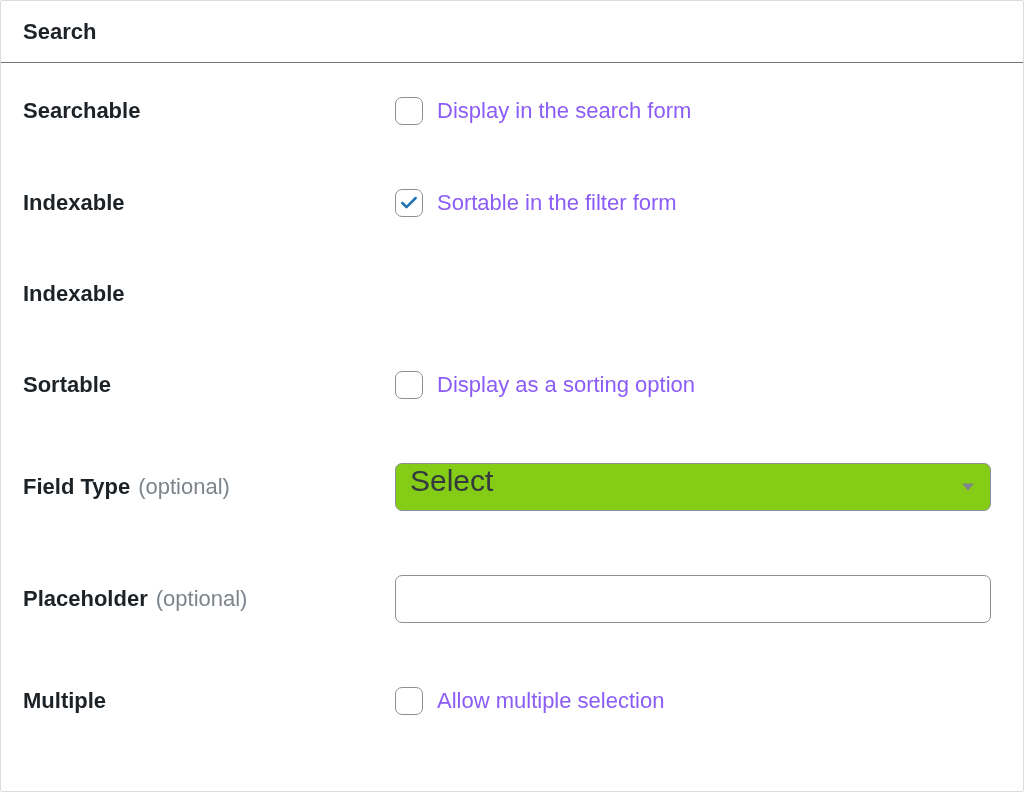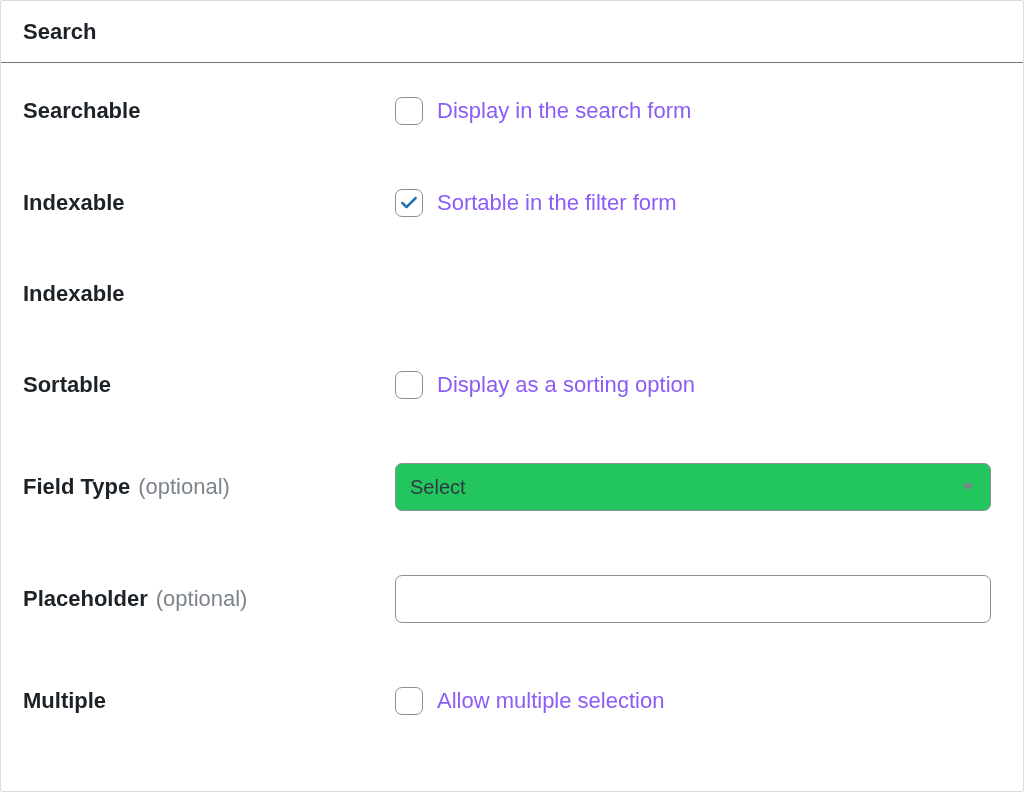--- a/index.html
+++ b/index.html
@@ -75,25 +75,24 @@
   .chk-label {
     font-size: 22px;
     color: #8b5cf6;
   }
   .select {
     position: relative;
     width: 596px;
     height: 48px;
     border: 1.5px solid #8a9096;
     border-radius: 7px;
-    background: #22c55e;
+    background: #84cc16;
     display: flex;
-    align-items: center;
     padding: 0 14px;
-    font-size: 20px;
+    font-size: 30px;
     color: #33393f;
     cursor: pointer;
   }
   .select .caret {
     position: absolute;
     right: 16px;
     top: 50%;
     transform: translateY(-50%);
     width: 0; height: 0;
     border-left: 6px solid transparent;

